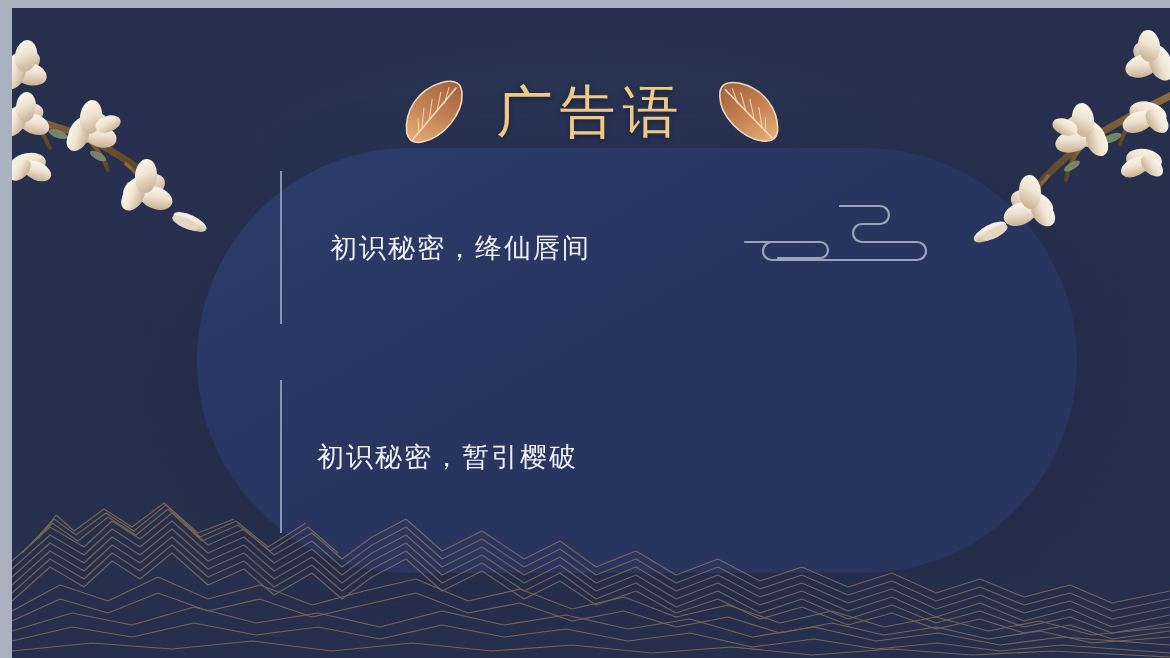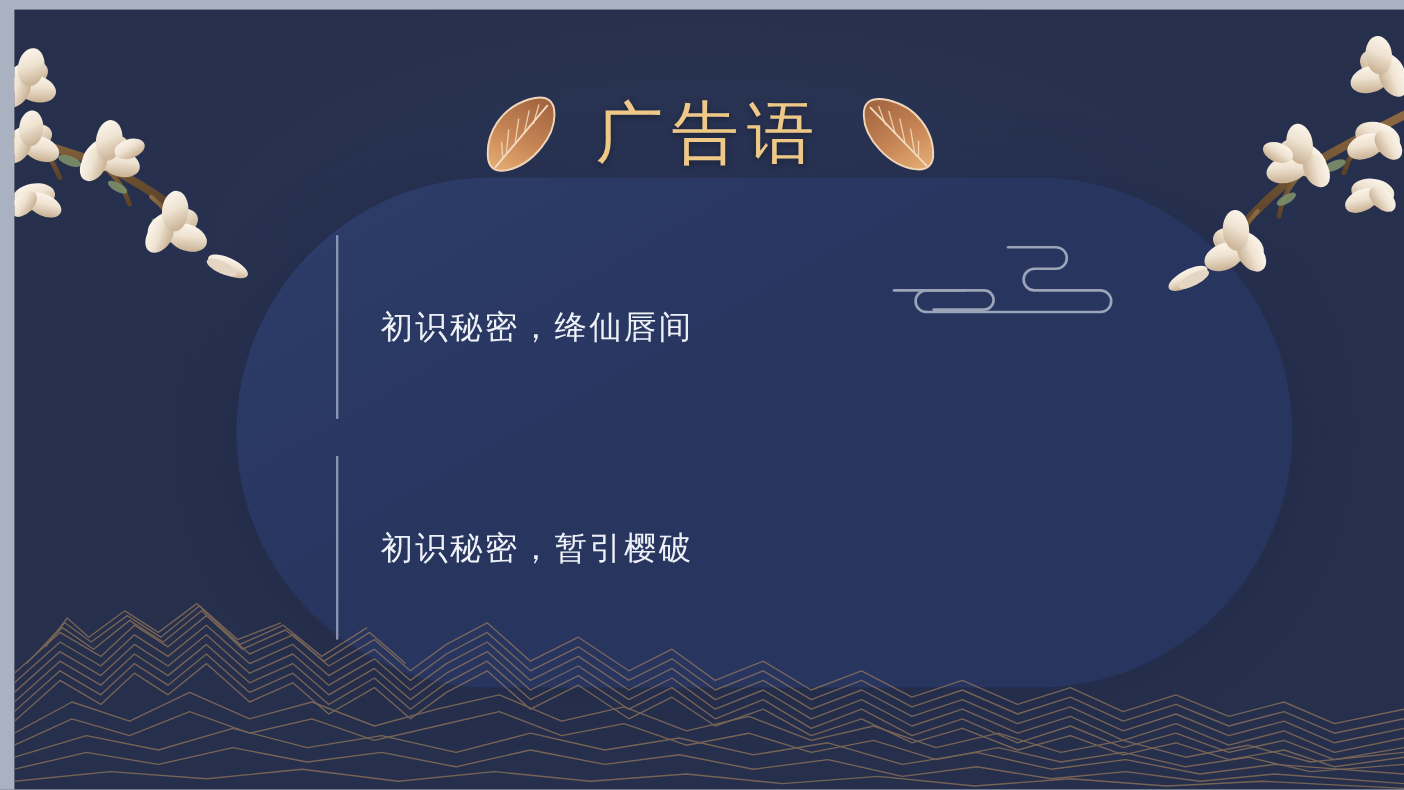--- a/index.html
+++ b/index.html
@@ -102,21 +102,21 @@
   }
   .line-text {
     color: #eef1f7;
     font-size: 27px;
     letter-spacing: 2px;
     white-space: nowrap;
     font-family: "DejaVu Sans", "Liberation Sans", sans-serif;
     font-weight: 400;
   }
 
-  #block-1 { left: 268px; top: 188px; }
+  #block-1 { left: 268px; top: 163px; gap: 13px; }
   #block-1 .accent-bar { height: 153px; }
   #block-1 .line-text  { margin-left: 35px; }
 
   #block-2 { left: 268px; top: 372px; }
   #block-2 .accent-bar { height: 153px; }
   #block-2 .line-text  { margin-left: 35px; }
 
   
   .flower-cluster { position: absolute; pointer-events: none; }
   #flowers-tl { left: -18px; top: 8px;  width: 230px; height: 230px; }

